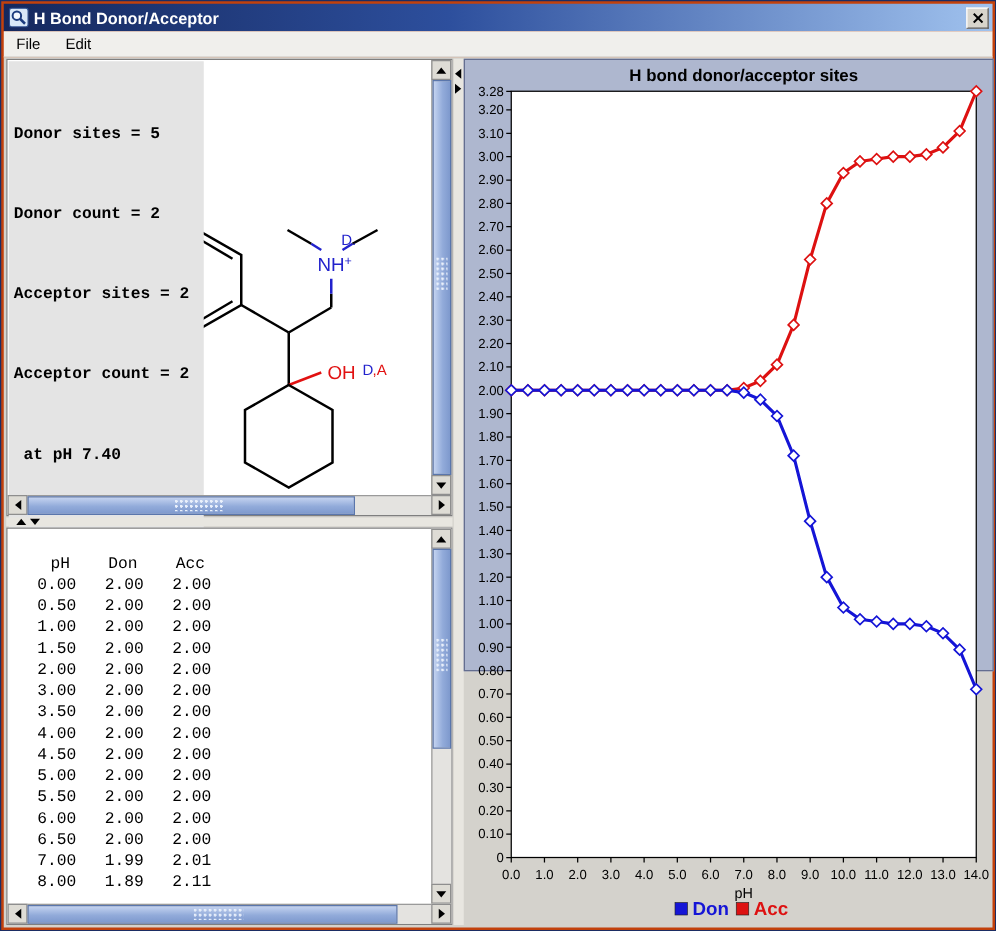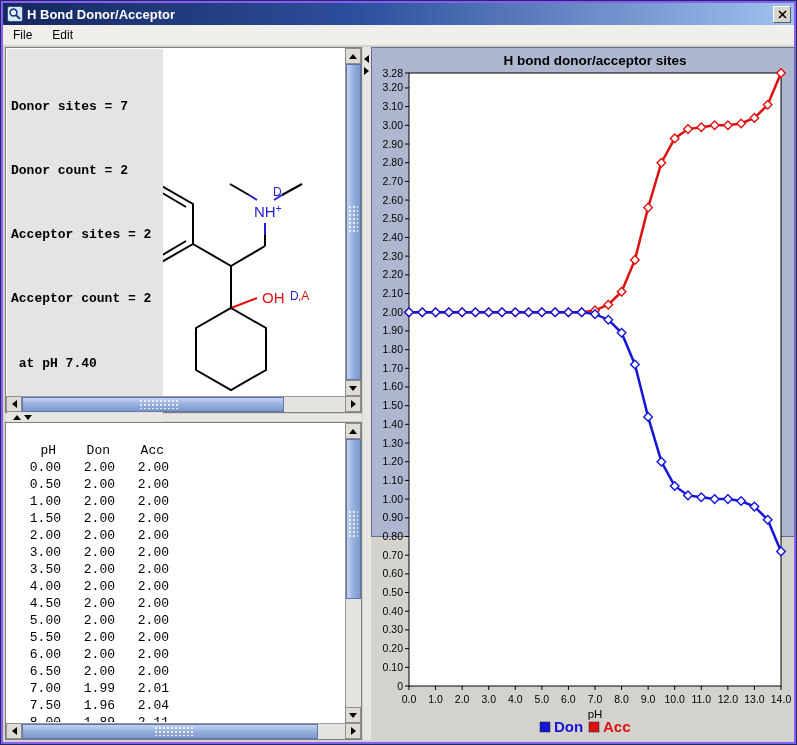--- a/index.html
+++ b/index.html
@@ -1,21 +1,21 @@
 <!DOCTYPE html>
 <html><head>
 <meta charset="utf-8">
 <style>
   * { box-sizing: border-box; margin: 0; padding: 0; }
   html,body { background:#888; }
   body { font-family:"Liberation Sans", sans-serif; }
 
   .window {
     position:relative; width:797px; height:745px;
-    border:1px solid #1c2d63; background:#8b5cf6; padding:2px;
+    border:1px solid #1c2d63; background:#c2410c; padding:2px;
   }
   
   .titlebar {
     height:22px; display:flex; align-items:center; padding:0 2px;
     background:linear-gradient(to right,#15285d 0%,#2d4f9d 45%,#a0c2ee 100%);
   }
   .titlebar .app-icon { width:16px; height:16px; margin:0 4px 0 2px; }
   .titlebar .title-text { color:#fff; font-weight:bold; font-size:13px; flex:1; white-space:nowrap; }
   .close-btn {
     width:18px; height:17px; background:#d8d5cc;
@@ -154,21 +154,21 @@
           <text x="78" y="142" text-anchor="middle" font-size="15" fill="#e11111">O</text>
           <text x="247" y="168" font-size="15" fill="#2222cc"><tspan>NH</tspan><tspan dy="-5" font-size="10">+</tspan></text>
           <text x="266" y="147" font-size="12" fill="#2222cc">D.</text>
           <text x="255" y="254" font-size="15" fill="#e11111">OH</text>
           <text x="283" y="251" font-size="12" fill="#2222cc">D</text>
           <text x="291" y="251" font-size="12" fill="#e11111">,A</text>
         </g>
       </svg>
 
       <div class="info-block">
-        <div>Donor sites = 7</div>
+        <div>Donor sites = 5</div>
         <div>Donor count = 2</div>
         <div>Acceptor sites = 2</div>
         <div>Acceptor count = 2</div>
         <div> at pH 7.40</div>
       </div>
 
       <div class="sb sb-v" style="bottom:16px;">
         <div class="sb-btn" style="top:0;left:-1px;">
             <div class="tri tri-up"></div>
           </div>
@@ -204,21 +204,20 @@
           <div class="t-row"><span class="t-cell">2.00</span><span class="t-cell">2.00</span><span class="t-cell">2.00</span></div>
           <div class="t-row"><span class="t-cell">3.00</span><span class="t-cell">2.00</span><span class="t-cell">2.00</span></div>
           <div class="t-row"><span class="t-cell">3.50</span><span class="t-cell">2.00</span><span class="t-cell">2.00</span></div>
           <div class="t-row"><span class="t-cell">4.00</span><span class="t-cell">2.00</span><span class="t-cell">2.00</span></div>
           <div class="t-row"><span class="t-cell">4.50</span><span class="t-cell">2.00</span><span class="t-cell">2.00</span></div>
           <div class="t-row"><span class="t-cell">5.00</span><span class="t-cell">2.00</span><span class="t-cell">2.00</span></div>
           <div class="t-row"><span class="t-cell">5.50</span><span class="t-cell">2.00</span><span class="t-cell">2.00</span></div>
           <div class="t-row"><span class="t-cell">6.00</span><span class="t-cell">2.00</span><span class="t-cell">2.00</span></div>
           <div class="t-row"><span class="t-cell">6.50</span><span class="t-cell">2.00</span><span class="t-cell">2.00</span></div>
           <div class="t-row"><span class="t-cell">7.00</span><span class="t-cell">1.99</span><span class="t-cell">2.01</span></div>
-          <div class="t-row"><span class="t-cell">7.50</span><span class="t-cell">1.96</span><span class="t-cell">2.04</span></div>
           <div class="t-row"><span class="t-cell">8.00</span><span class="t-cell">1.89</span><span class="t-cell">2.11</span></div>
         </div>
 
       <div class="sb sb-v" style="bottom:16px;">
         <div class="sb-btn" style="top:0;left:-1px;">
             <div class="tri tri-up"></div>
           </div>
         <div class="thumb-v" style="top:16px; height:160px;"></div>
         <div class="sb-btn" style="bottom:0;left:-1px;">
             <div class="tri tri-down"></div>

